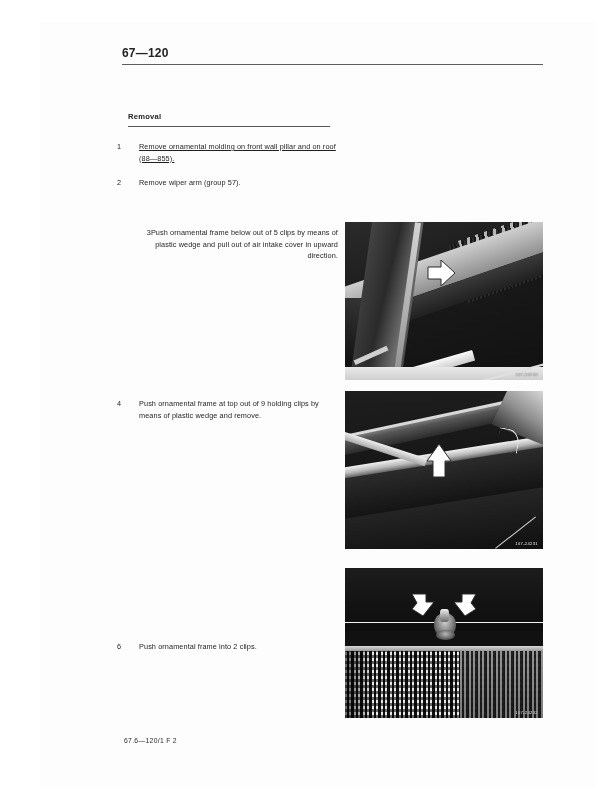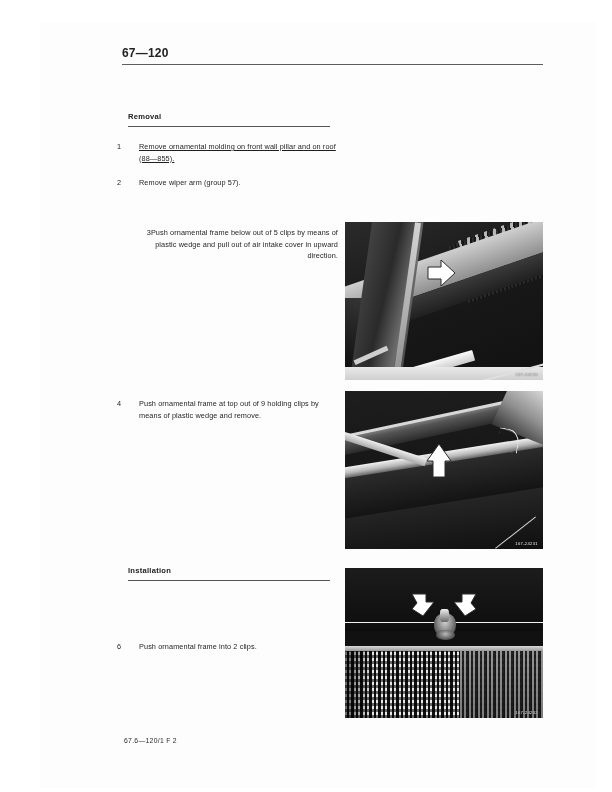--- a/index.html
+++ b/index.html
@@ -404,24 +404,20 @@
       <span class="num">3</span><span class="txt">Push ornamental frame below out of 5 clips by means of plastic wedge and pull out of air intake cover in upward direction.</span>
     </div>
   </div>
 
   <div class="step" style="top:398px;">
     <div class="step-body">
       <span class="num">4</span><span class="txt">Push ornamental frame at top out of 9 holding clips by means of plastic wedge and remove.</span>
     </div>
   </div>
 
-  <div class="section" style="top:566px;">
-    <div class="section-title">Installation</div>
-    <div class="rule-section"></div>
-  </div>
 
 
   <div class="step" style="top:641px;">
     <div class="step-body">
       <span class="num">6</span><span class="txt">Push ornamental frame into 2 clips.</span>
     </div>
   </div>
 
 
   <div class="photo" id="photo-1">

